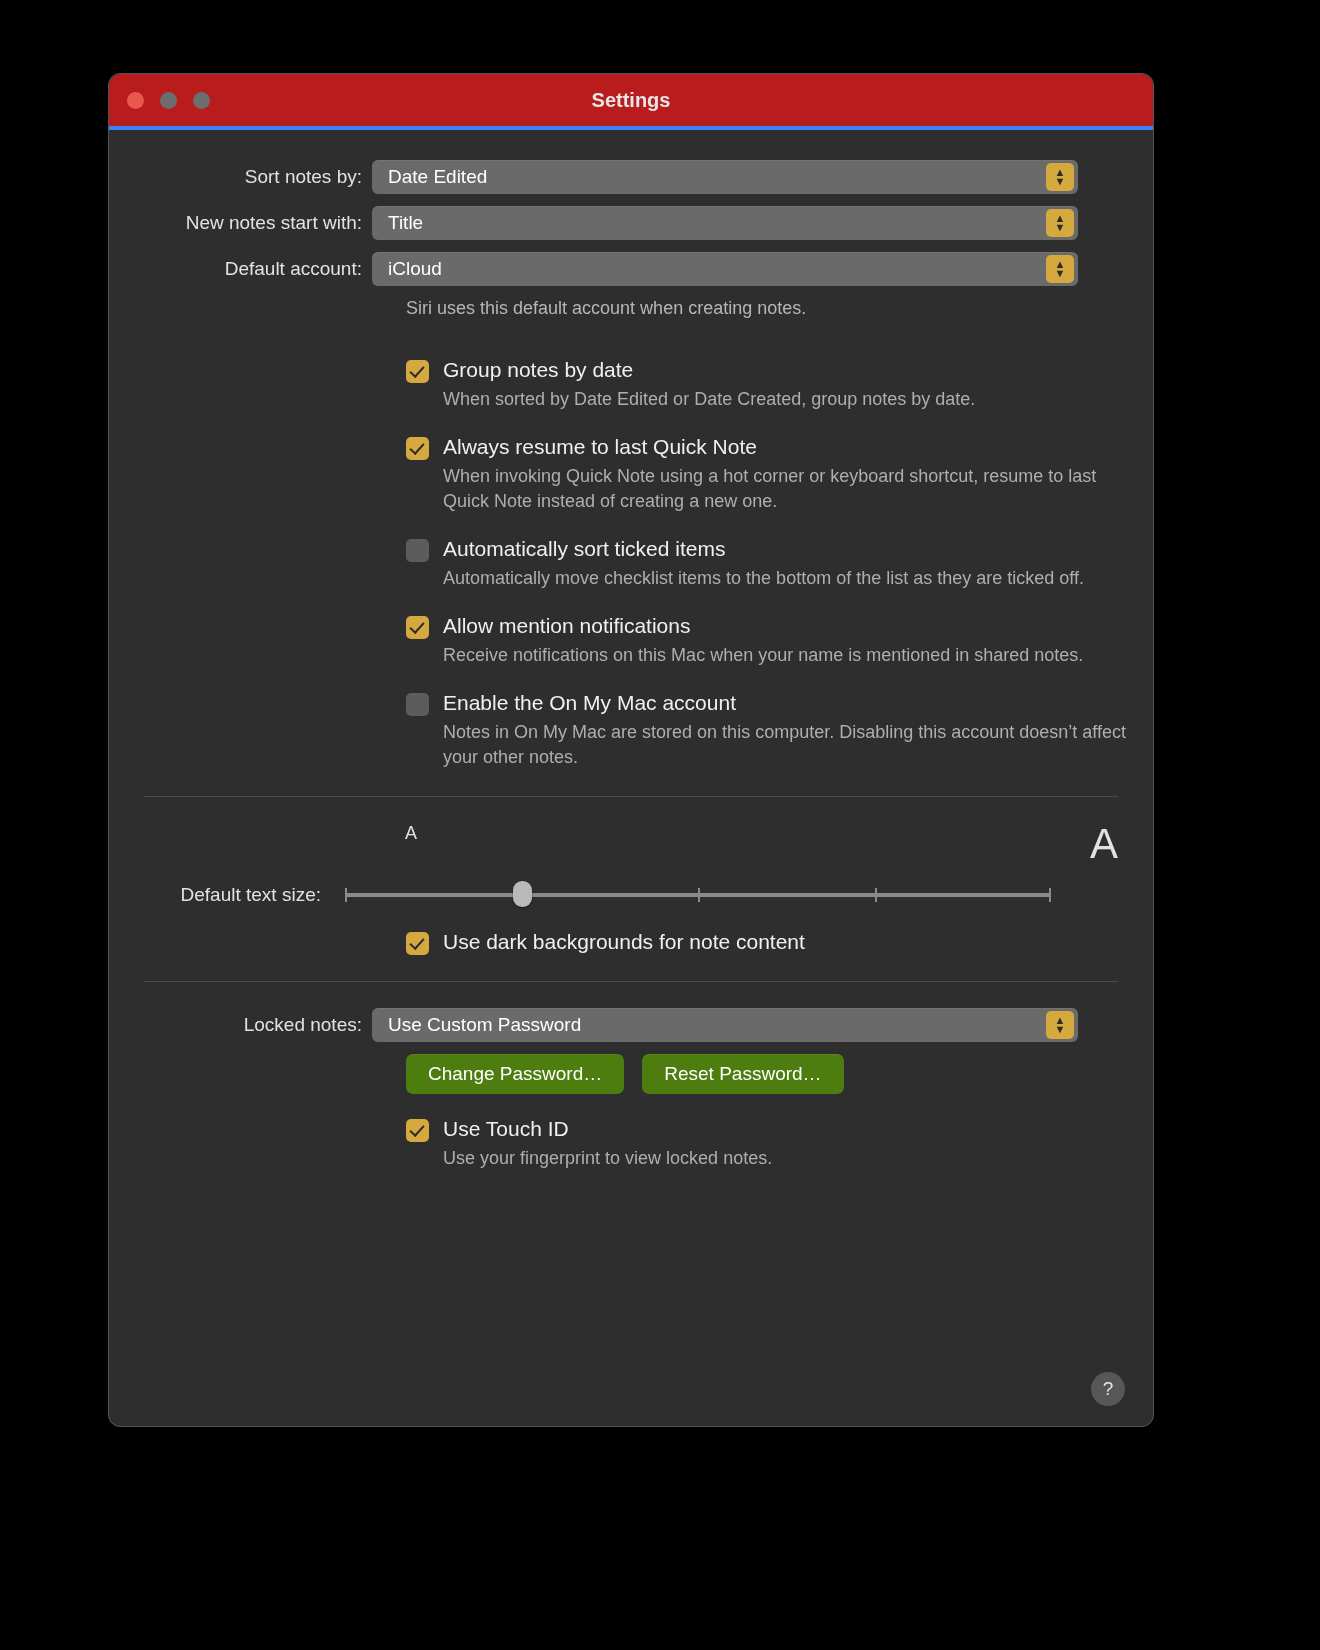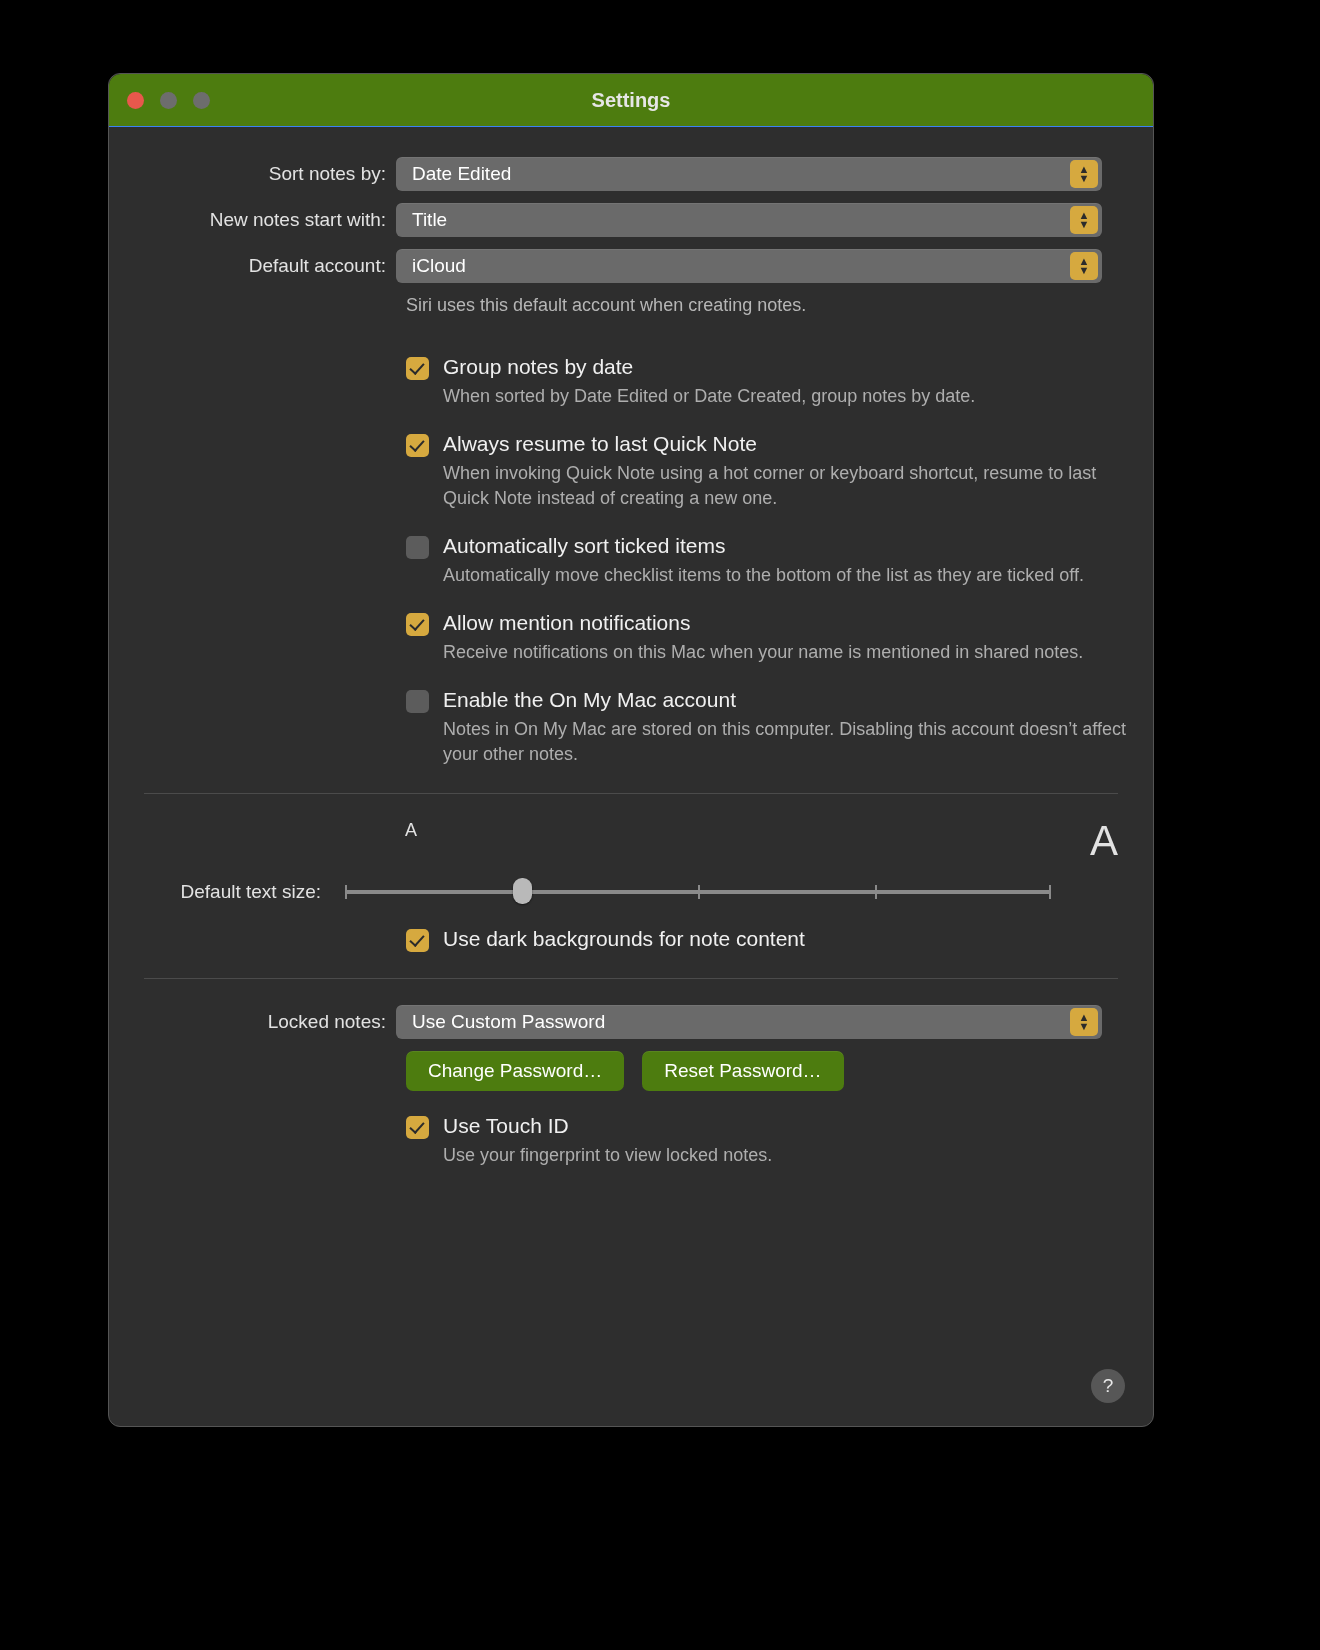--- a/index.html
+++ b/index.html
@@ -21,22 +21,22 @@
     background: #2e2e2e;
     border-radius: 12px;
     border: 1px solid #555;
     box-shadow: 0 12px 40px rgba(0,0,0,0.7);
     overflow: hidden;
   }
 
   #titlebar {
     position: relative;
     height: 52px;
-    background: #4d7c0f;
-    border-bottom: 1px solid #3b82f6;
+    background: #b91c1c;
+    border-bottom: 4px solid #3b82f6;
     border-top-left-radius: 12px;
     border-top-right-radius: 12px;
   }
 
   .traffic {
     position: absolute;
     top: 18px;
     width: 17px;
     height: 17px;
     border-radius: 50%;
@@ -59,21 +59,21 @@
     height: calc(100% - 52px);
   }
 
   
   .row {
     display: flex;
     align-items: center;
     margin-bottom: 12px;
   }
   .row-label {
-    width: 287px;
+    width: 263px;
     text-align: right;
     padding-right: 10px;
     color: #e2e2e2;
     font-size: 19px;
     box-sizing: border-box;
   }
   .popup {
     position: relative;
     width: 706px;
     height: 34px;

